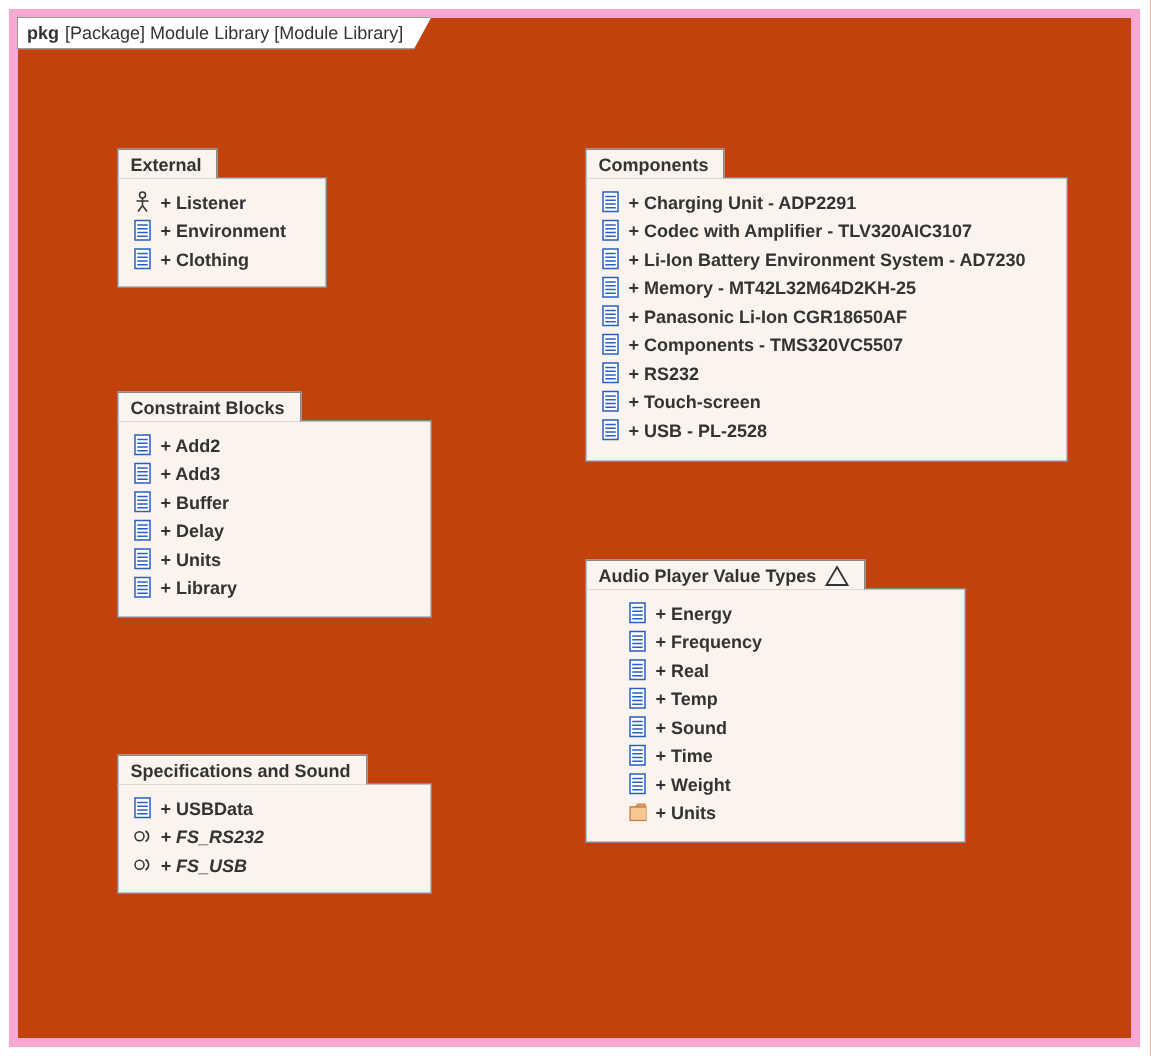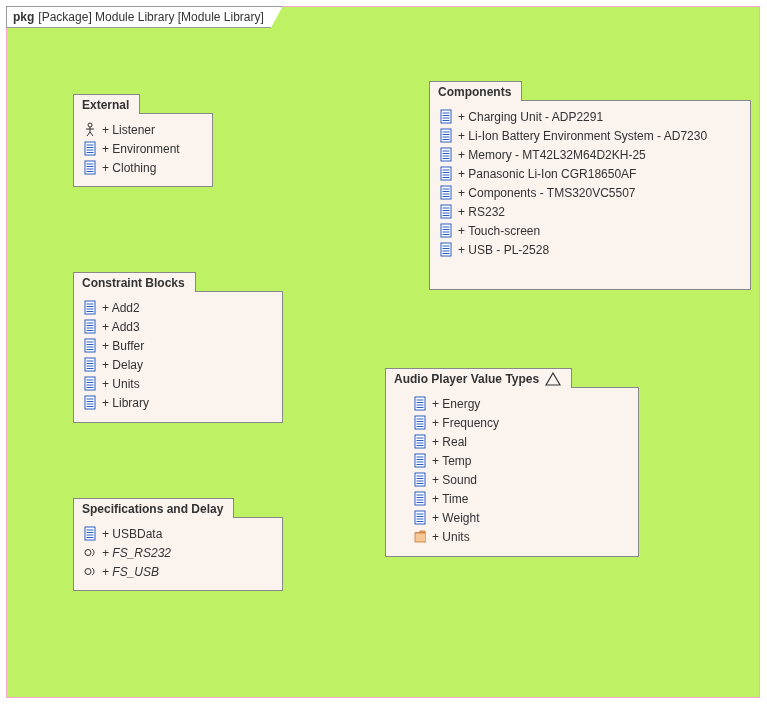--- a/index.html
+++ b/index.html
@@ -15,22 +15,22 @@
     width: 767px;
     height: 704px;
     background: #fff;
   }
   .frame {
     position: absolute;
     left: 6px;
     top: 6px;
     width: 754px;
     height: 692px;
-    border: 1px solid #f9a8d4;
-    background: #bef264;
+    border: 6px solid #f9a8d4;
+    background: #c2410c;
   }
   .frame-tab {
     position: absolute;
     left: -1px;
     top: -1px;
     height: 22px;
     display: flex;
     align-items: center;
     padding: 0 18px 0 6px;
     border: 1px solid #999;
@@ -57,20 +57,21 @@
     white-space: nowrap;
     font-weight: bold;
   }
   .pkg-tab-decor {
     display: inline-flex;
     align-items: center;
     margin-left: 6px;
   }
   .pkg-body {
     padding: 6px 8px 8px 8px;
+    font-weight: bold;
   }
   .row {
     display: flex;
     align-items: center;
     height: 19px;
     white-space: nowrap;
   }
   .row .icon {
     width: 16px;
     display: inline-flex;
@@ -79,23 +80,23 @@
     margin-right: 4px;
     flex-shrink: 0;
   }
   .row .txt {}
   .italic { font-style: italic; }
 
   svg { display: block; }
 
   
   #pkg-external     { left: 66px;  top: 106px; width: 140px; height: 74px; }
-  #pkg-constraints  { left: 66px;  top: 284px; width: 210px; height: 132px; text-align: right; }
+  #pkg-constraints  { left: 66px;  top: 268px; width: 210px; height: 132px; text-align: right; }
   #pkg-specs        { left: 66px;  top: 510px; width: 210px; height: 74px; }
-  #pkg-components   { left: 378px; top: 93px; width: 322px; height: 190px; margin-left: 44px; }
+  #pkg-components   { left: 378px; top: 106px; width: 322px; height: 190px; }
   #pkg-valuetypes   { left: 378px; top: 380px; width: 254px; height: 170px; padding-left: 18px; }
 </style>
 </head>
 <body>
 
 <svg width="0" height="0" style="position:absolute">
   <defs>
     <g id="ico-block">
       <rect x="1" y="1" width="10" height="13" fill="#fff" stroke="#2a5fc1" stroke-width="1"></rect>
       <line x1="2.5" y1="4" x2="9.5" y2="4" stroke="#2a5fc1" stroke-width="1"></line>
@@ -218,21 +219,21 @@
                 <use href="#ico-block"></use>
               </svg>
             </span>
             <span class="txt">+ Library</span>
           </div>
         </div>
     </div>
 
     <div id="pkg-specs" class="pkg-box">
       <div class="pkg-tab">
-        <span>Specifications and Delay</span>
+        <span>Specifications and Sound</span>
       </div>
       <div class="pkg-body">
           <div class="row">
             <span class="icon">
               <svg width="12" height="15">
                 <use href="#ico-block"></use>
               </svg>
             </span>
             <span class="txt">+ USBData</span>
           </div>
@@ -260,20 +261,28 @@
         <span>Components</span>
       </div>
       <div class="pkg-body">
           <div class="row">
             <span class="icon">
               <svg width="12" height="15">
                 <use href="#ico-block"></use>
               </svg>
             </span>
             <span class="txt">+ Charging Unit - ADP2291</span>
+          </div>
+          <div class="row">
+            <span class="icon">
+              <svg width="12" height="15">
+                <use href="#ico-block"></use>
+              </svg>
+            </span>
+            <span class="txt">+ Codec with Amplifier - TLV320AIC3107</span>
           </div>
           <div class="row">
             <span class="icon">
               <svg width="12" height="15">
                 <use href="#ico-block"></use>
               </svg>
             </span>
             <span class="txt">+ Li-Ion Battery Environment System - AD7230</span>
           </div>
           <div class="row">

